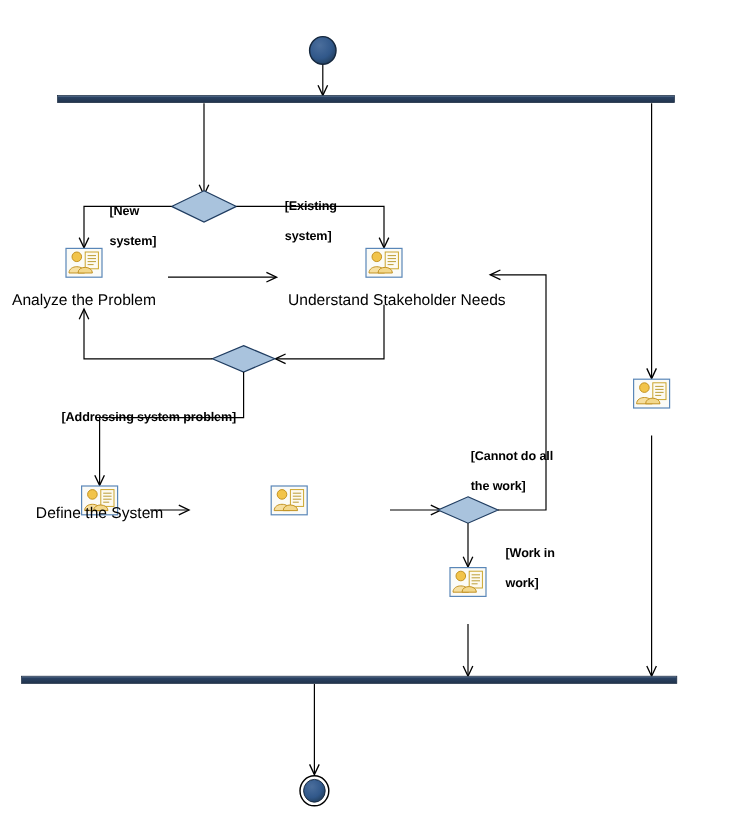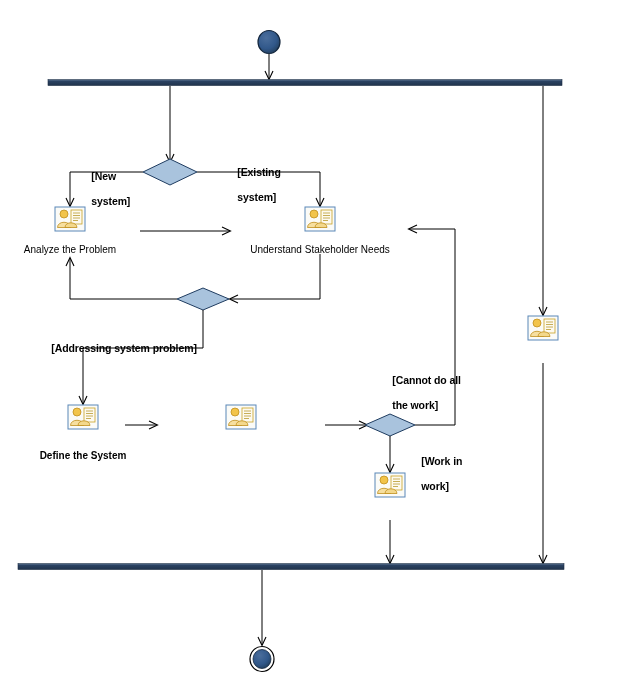--- a/index.html
+++ b/index.html
@@ -22,21 +22,21 @@
   svg.diagram-canvas {
     position: absolute;
     left: 0;
     top: 0;
     width: 626px;
     height: 692px;
   }
   .node-label {
     position: absolute;
     font-family: "Liberation Sans", sans-serif;
-    font-size: 10px;
+    font-size: 13px;
     color: #000000;
     white-space: nowrap;
     text-align: center;
     line-height: 12px;
   }
   .guard-label {
     position: absolute;
     font-family: Liberation Sans, sans-serif;
     font-size: 10.5px;
     font-weight: bold;
@@ -199,21 +199,21 @@
       <circle cx="9" cy="7" r="4" fill="#f2c44a" stroke="#c08f1d" stroke-width="0.8"></circle>
       <path d="M2.5,20.5 C2.5,13.5 15.5,13.5 15.5,20.5 Z" fill="#f6dfa0" stroke="#c08f1d" stroke-width="0.8"></path>
       <path d="M10,20.5 C10,14 22,14.5 22,20.5 Z" fill="#f3d88c" stroke="#c08f1d" stroke-width="0.8"></path>
     </g>
   </svg>
 
   <div class="node-label" style="left:0px; top:244px; width:140px;">Analyze the Problem</div>
 
   <div class="node-label" style="left:240px; top:244px; width:160px;text-align:center;">Understand Stakeholder Needs</div>
 
-  <div class="node-label" style="left:13px; top:450px; width:140px;font-weight:bold;">Define the System</div>
+  <div class="node-label" style="left:13px; top:422px; width:140px;">Define the System</div>
 
 
 
 
   <div class="guard-label" style="left:80px; top:157px;">
     <span>[New</span><br>
     <span>system]</span>
   </div>
 
   <div class="guard-label" style="left:226px; top:153px;">

